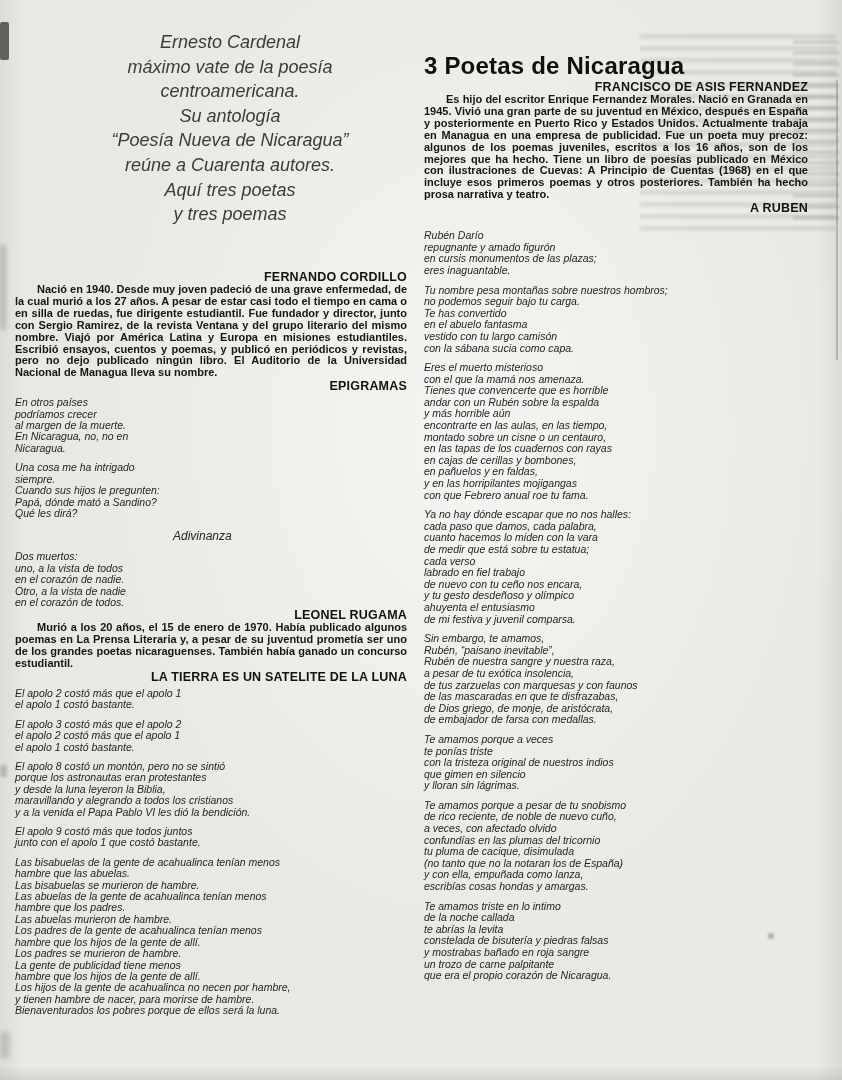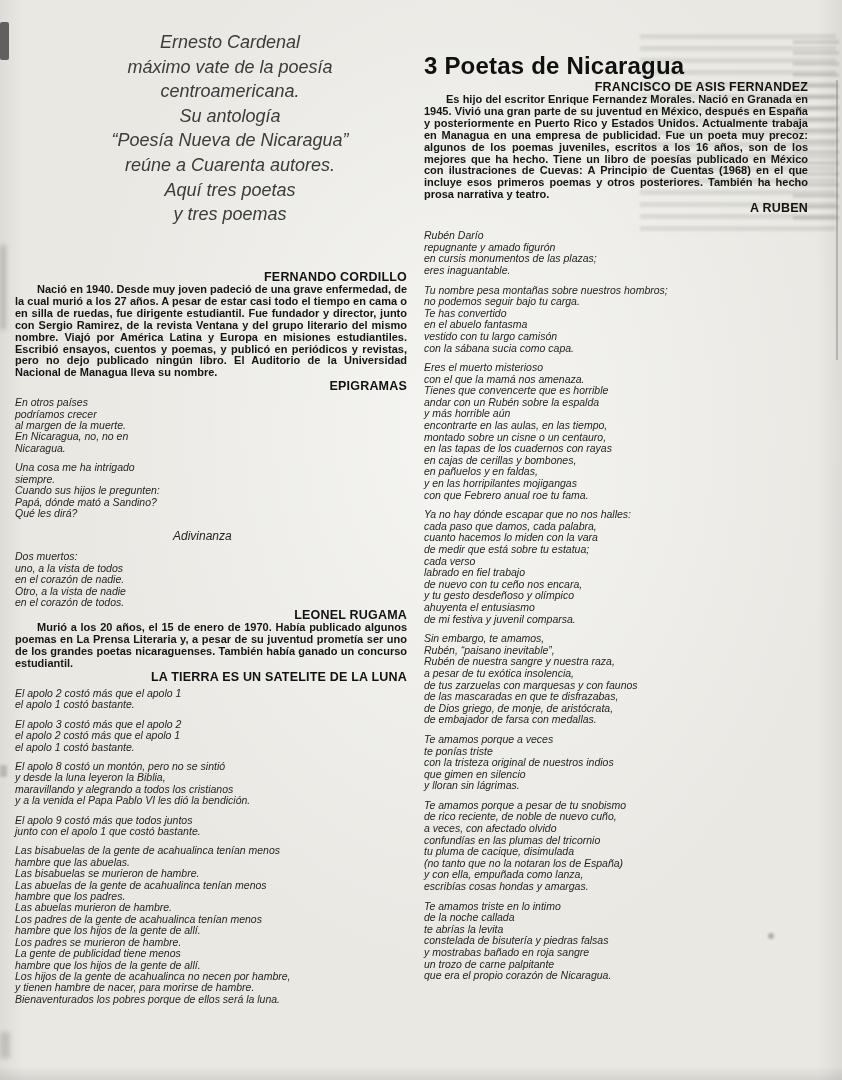--- a/index.html
+++ b/index.html
@@ -119,20 +119,21 @@
     <h3 class="sec mt-tier">LA TIERRA ES UN SATELITE DE LA LUNA</h3>
     <div class="poem mt-poem">
         <div class="pline">El apolo 2 costó más que el apolo 1</div>
         <div class="pline">el apolo 1 costó bastante.</div>
         <div class="pline"></div>
         <div class="pline">El apolo 3 costó más que el apolo 2</div>
         <div class="pline">el apolo 2 costó más que el apolo 1</div>
         <div class="pline">el apolo 1 costó bastante.</div>
         <div class="pline"></div>
         <div class="pline">El apolo 8 costó un montón, pero no se sintió</div>
+        <div class="pline">porque los astronautas eran protestantes</div>
         <div class="pline">y desde la luna leyeron la Biblia,</div>
         <div class="pline">maravillando y alegrando a todos los cristianos</div>
         <div class="pline">y a la venida el Papa Pablo VI les dió la bendición.</div>
         <div class="pline"></div>
         <div class="pline">El apolo 9 costó más que todos juntos</div>
         <div class="pline">junto con el apolo 1 que costó bastante.</div>
         <div class="pline"></div>
         <div class="pline">Las bisabuelas de la gente de acahualinca tenían menos</div>
         <div class="pline">hambre que las abuelas.</div>
         <div class="pline">Las bisabuelas se murieron de hambre.</div>

